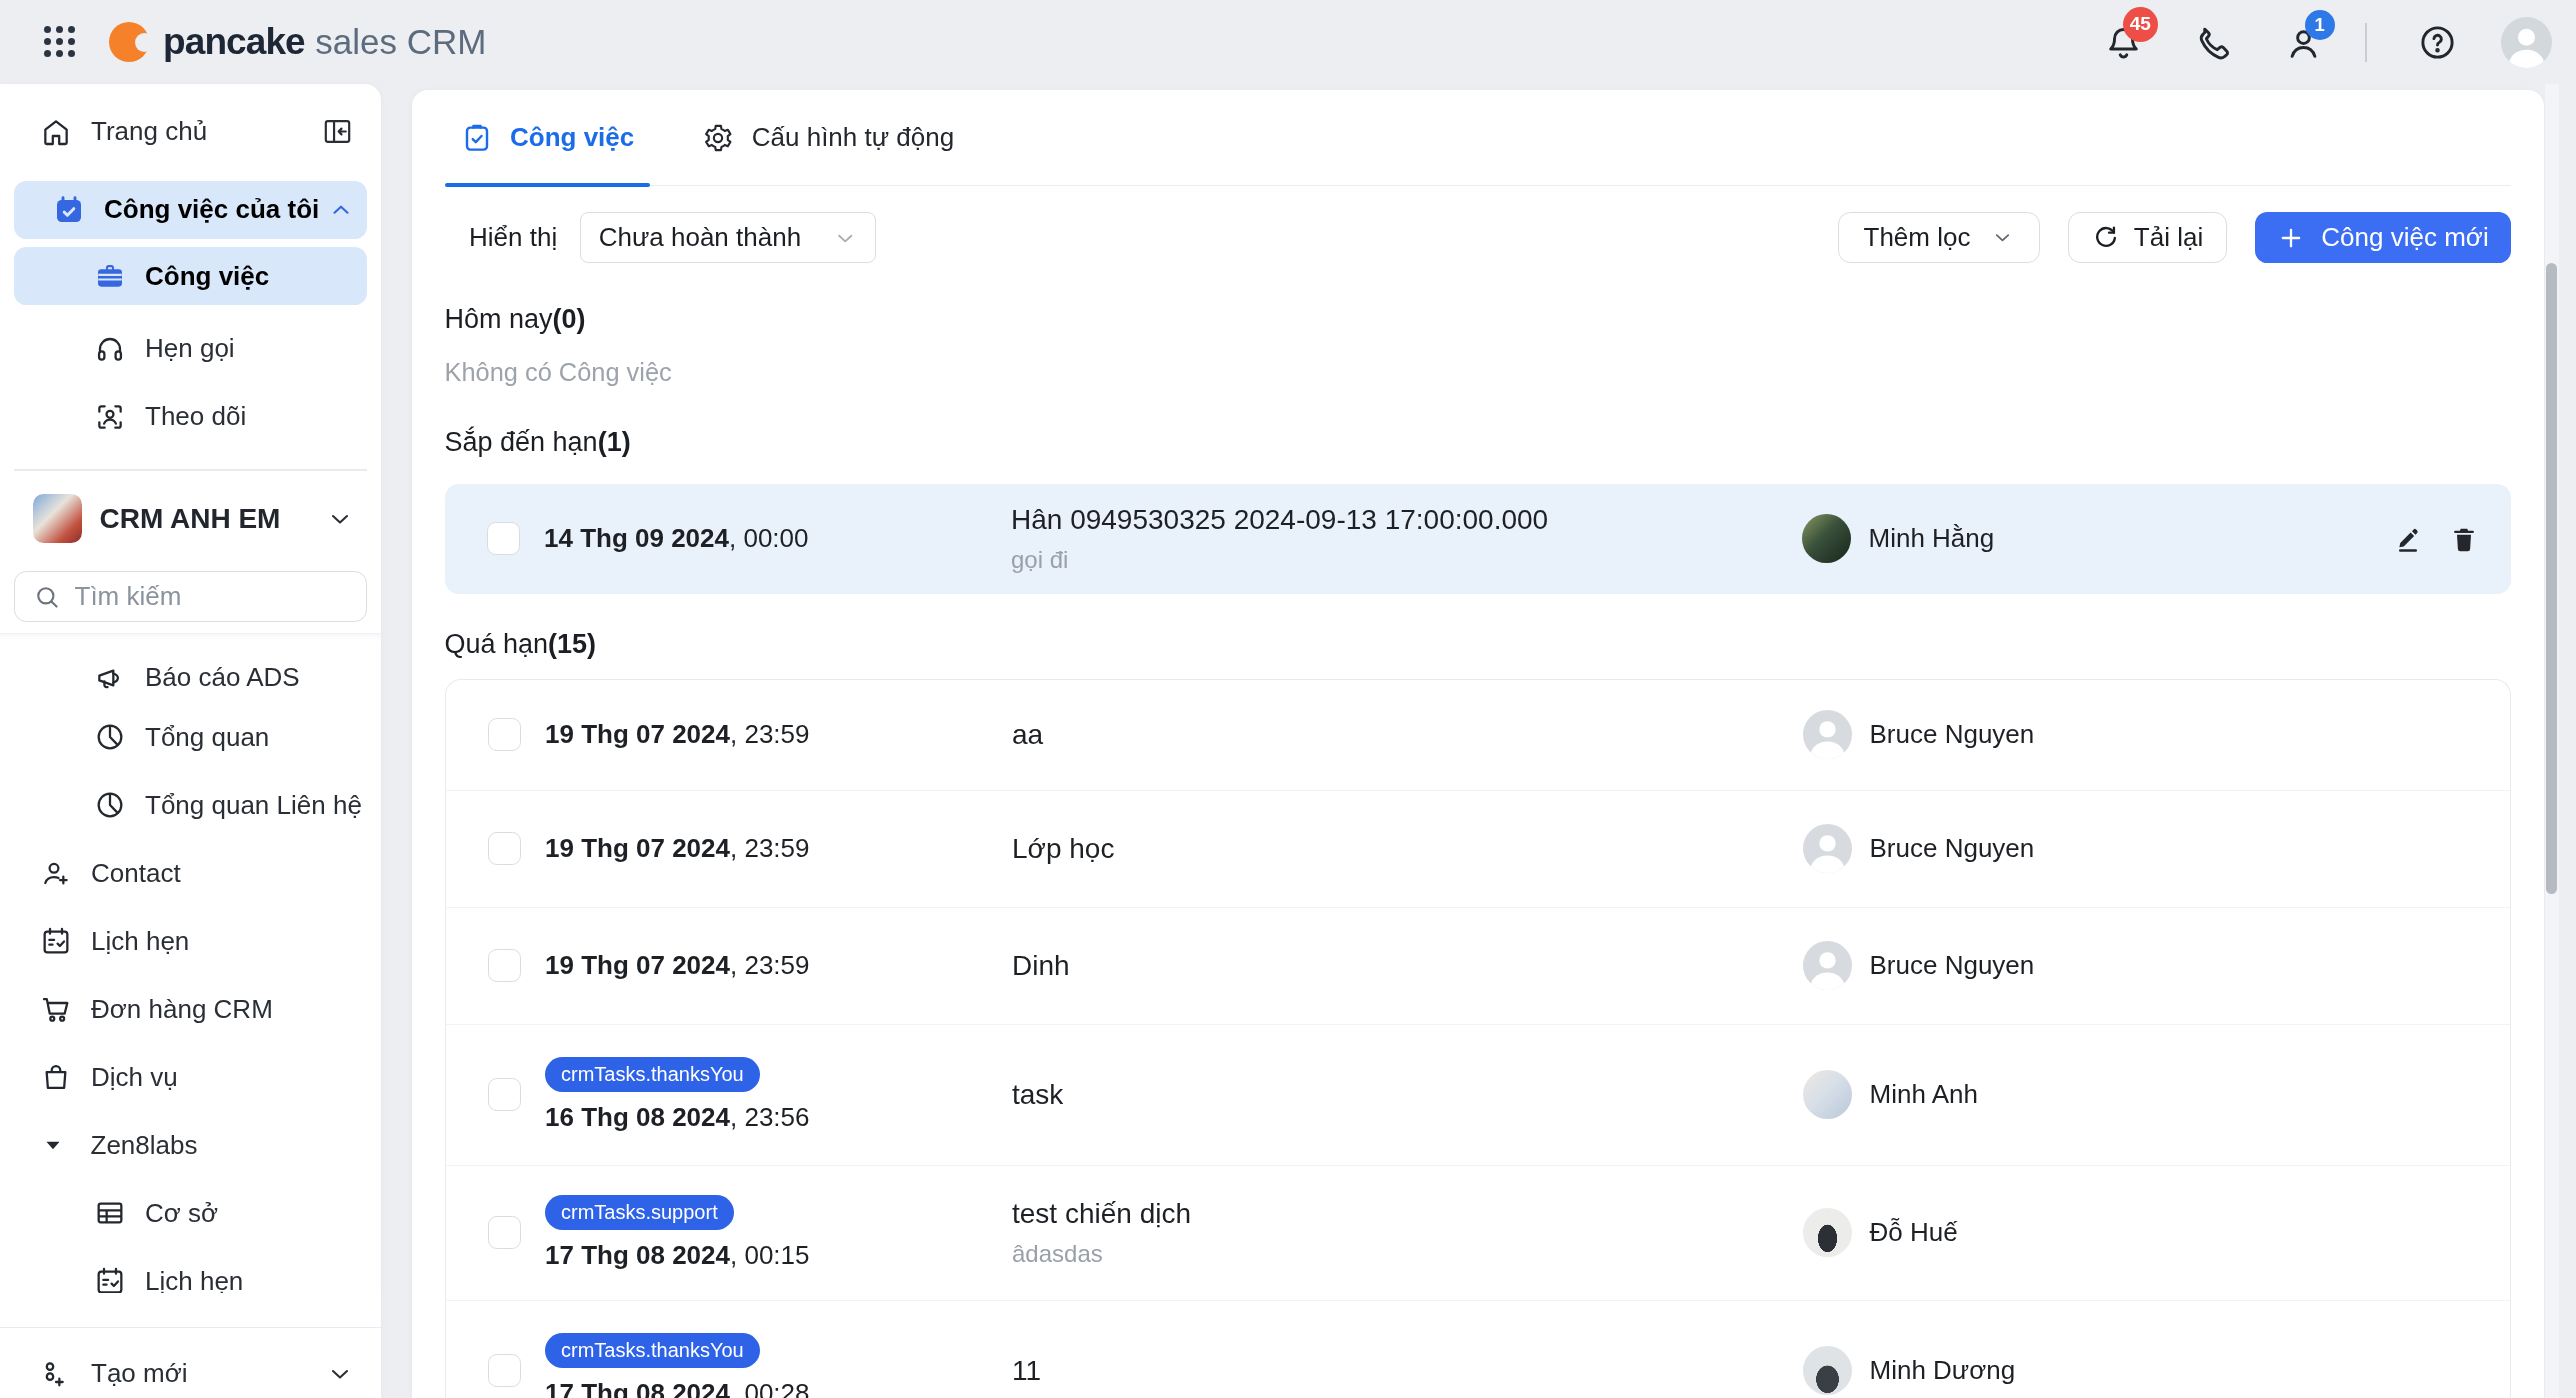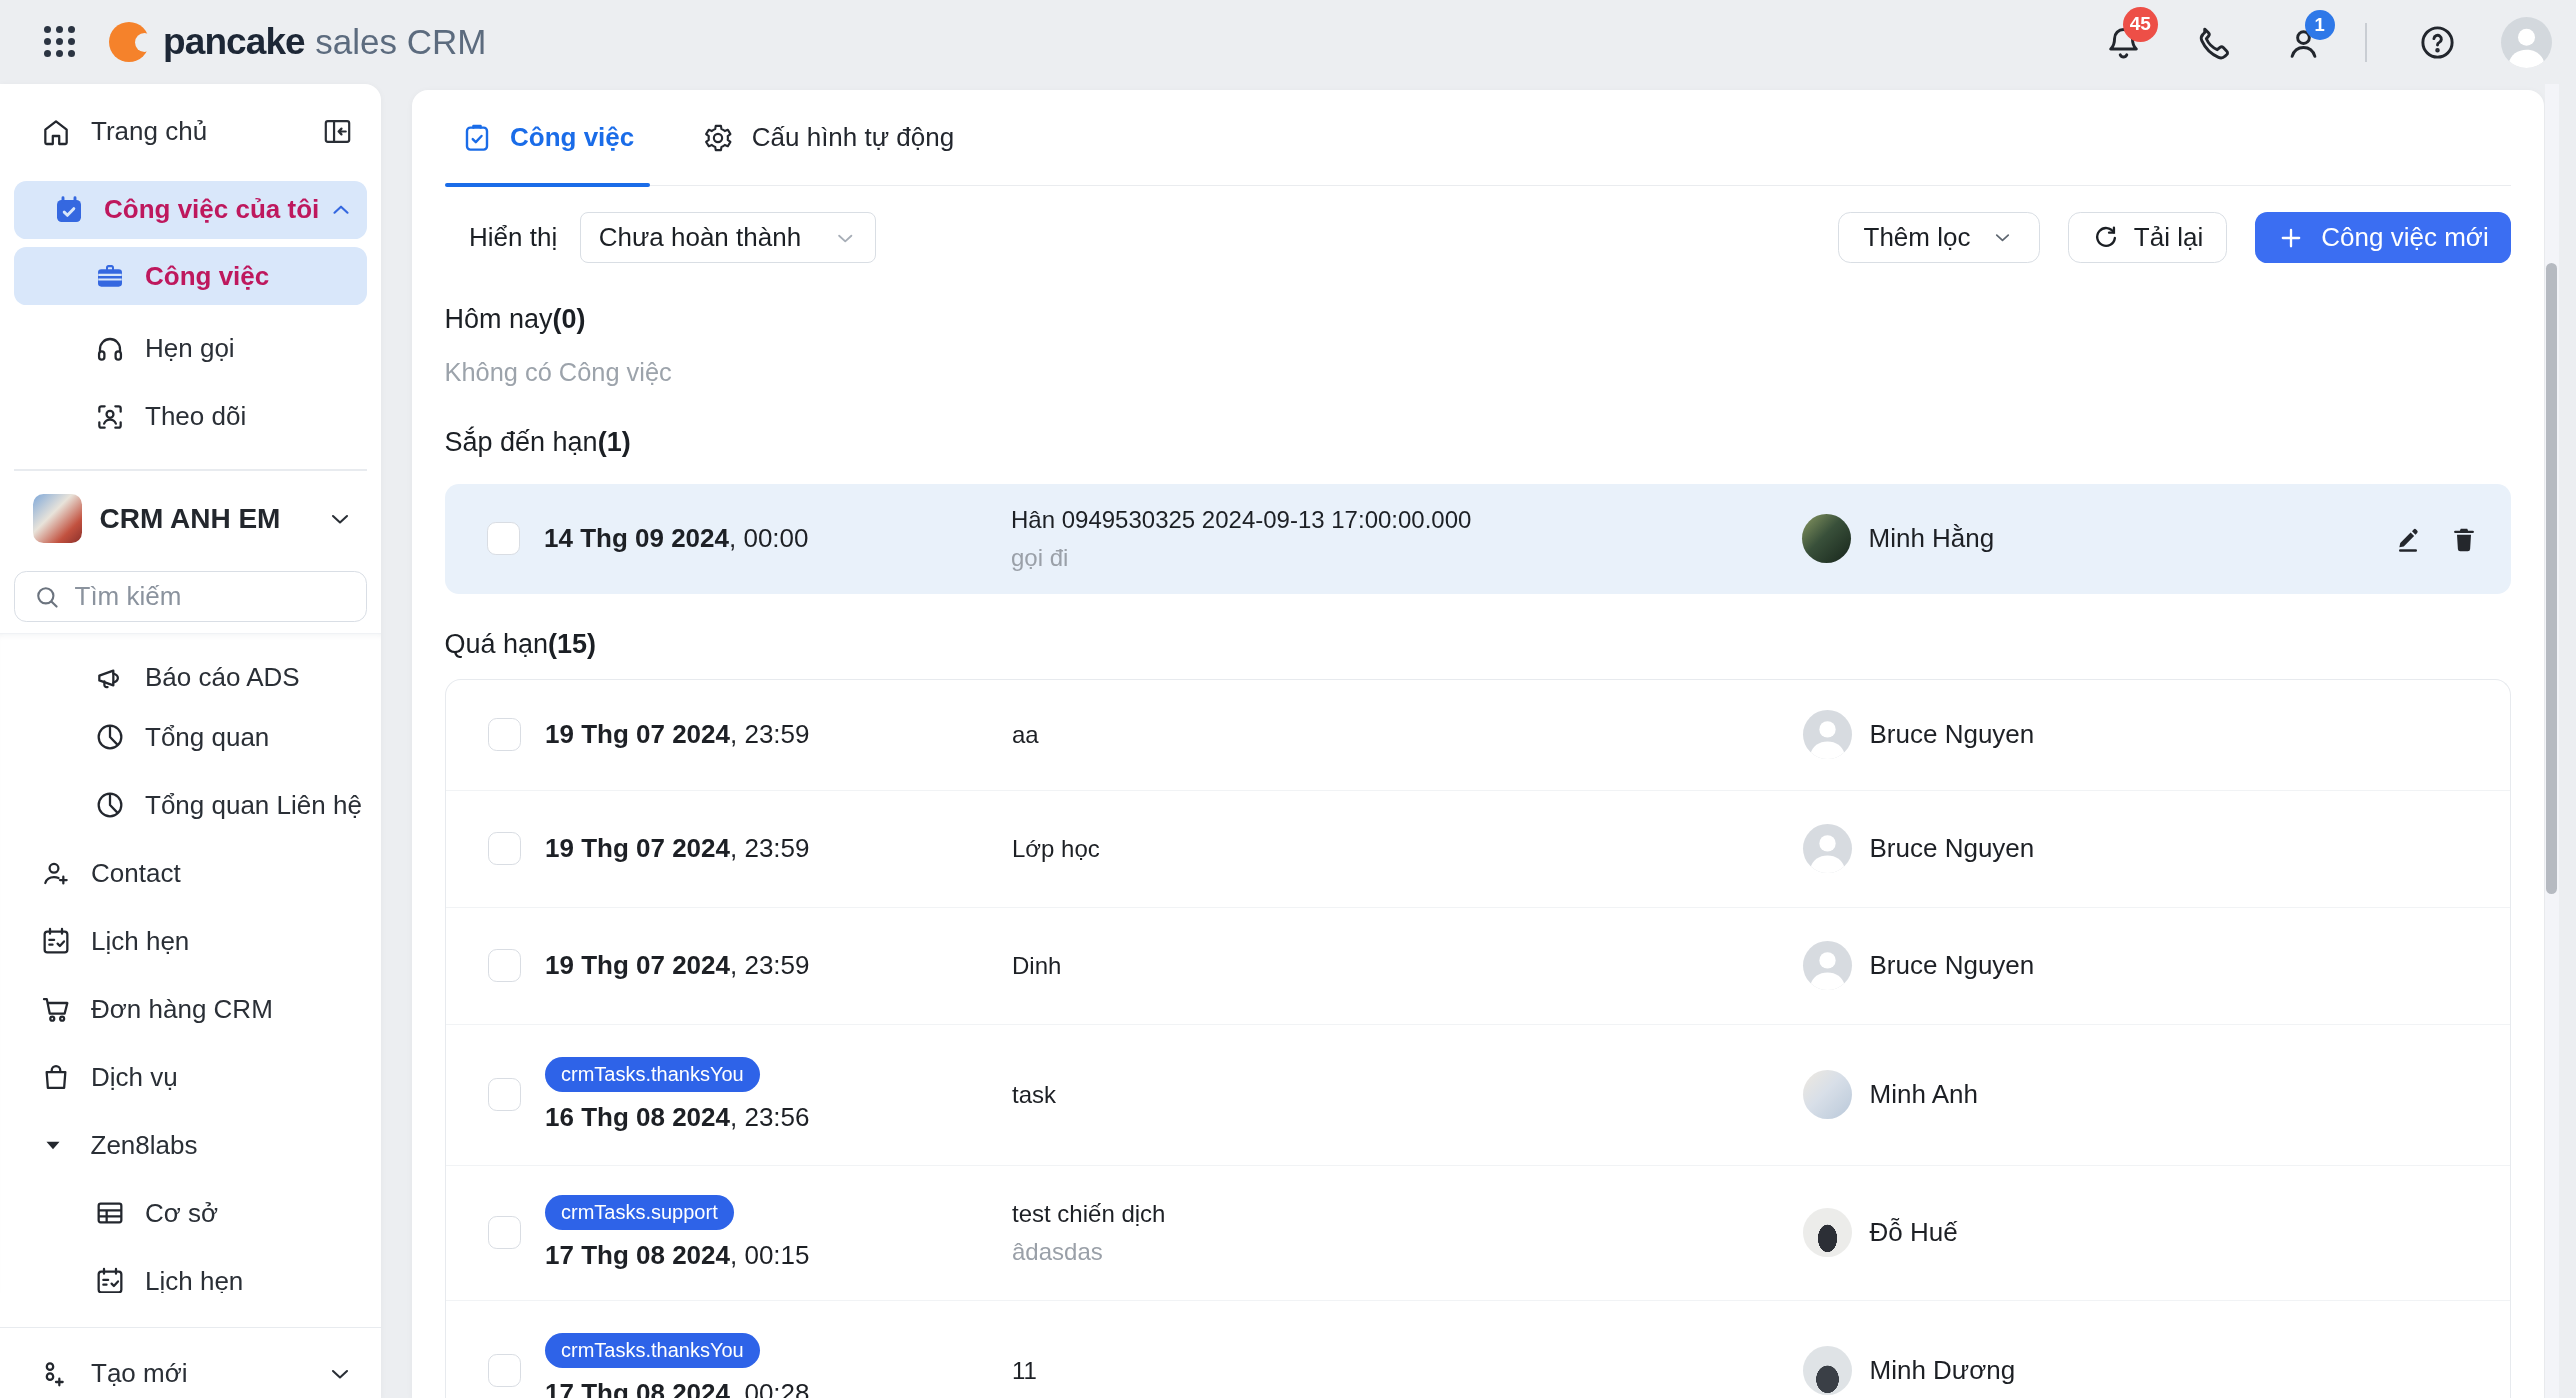--- a/index.html
+++ b/index.html
@@ -32,21 +32,21 @@
   .layout { display:flex; height:1314px; }
 
   
   .sidebar { width:384px; background:#fff; border-radius:0 16px 0 0; display:flex; flex-direction:column; overflow:hidden;
              box-shadow:0 1.8px 7px rgba(25,35,55,.04); }
   .side-row { display:flex; align-items:center; height:49px; margin:0 14px; padding:0 12.3px 0 26px; border-radius:12.3px;
               font-size:26px; color:#2A2F36; cursor:pointer; flex:none; }
   .side-row .s-icon { width:32px; height:32px; color:#23272E; flex:none; }
   .side-row .s-label { margin-left:19px; white-space:nowrap; }
   .side-row.indent { padding-left:80px; }
-  .side-row.active { background:#D9E7FA; color:#be185d; font-weight:700; height:58px; }
+  .side-row.active { background:#D9E7FA; color:#000000; font-weight:700; height:58px; }
   .side-row.active .s-icon { color:#3568E0; }
   .side-row .s-trail { margin-left:auto; color:#2A2F36; width:33px; height:33px; }
   .side-row.active .s-trail { color:#3568E0; width:26px; height:26px; }
   .side-divider { height:1.8px; background:#E8EBEF; margin:0 14px; flex:none; }
   .ws-avatar { width:49px; height:49px; border-radius:10.5px; flex:none;
                background:linear-gradient(135deg,#7fa8d9 0%,#e8e3da 40%,#c2513f 75%,#8a2f2a 100%); }
   .ws-name { font-size:28px; font-weight:600; color:#23272D; margin-left:17.5px; }
   .search-wrap { margin:0 14px; flex:none; }
   .search-box { display:flex; align-items:center; height:51px; border:1.8px solid #D9DEE5; border-radius:12.3px; padding:0 17.5px; background:#fff; }
   .search-box .s-icon { width:28px; height:28px; color:#6B737E; flex:none; }
@@ -96,21 +96,21 @@
   .rows-container .task-row { border-bottom:1.8px solid #F1F3F5; }
   .rows-container .task-row:last-child { border-bottom:none; }
 
   .cb { width:33px; height:33px; border:1.8px solid #D9DDE3; border-radius:8.8px; background:#fff; flex:none; margin-right:24.5px; cursor:pointer; }
   .col-date { width:467px; flex:none; }
   .date-line { font-size:26px; color:#1D2025; white-space:nowrap; }
   .date-line b { font-weight:700; }
   .tag-pill { display:inline-flex; align-items:center; height:35px; border-radius:17.5px; background:#2E63E8; color:#fff;
               font-size:20px; padding:0 16px; margin-bottom:10.5px; }
   .col-title { width:791px; flex:none; min-width:0; }
-  .task-title { font-size:24px; color:#1D2025; }
+  .task-title { font-size:28px; color:#1D2025; }
   .task-sub { font-size:24px; color:#9AA0A8; margin-top:10.5px; }
   .col-person { flex:1; display:flex; align-items:center; gap:17.5px; min-width:0; }
   .p-avatar { width:49px; height:49px; border-radius:50%; flex:none; overflow:hidden; }
   .p-name { font-size:26px; color:#1D2025; white-space:nowrap; }
   .col-actions { width:123px; flex:none; display:flex; justify-content:flex-end; gap:26px; color:#24272C; }
   .col-actions .ic-btn { cursor:pointer; width:30px; height:30px; }
 
   .avatar-placeholder { background:#D7DBE0; }
   .avatar-minh-hang { background:linear-gradient(135deg,#8a9a63 0%,#39503a 45%,#17251b 100%); }
   .avatar-quang-anh { background:linear-gradient(135deg,#efe9e0 0%,#d8dfe8 45%,#b9c8d9 100%); }

